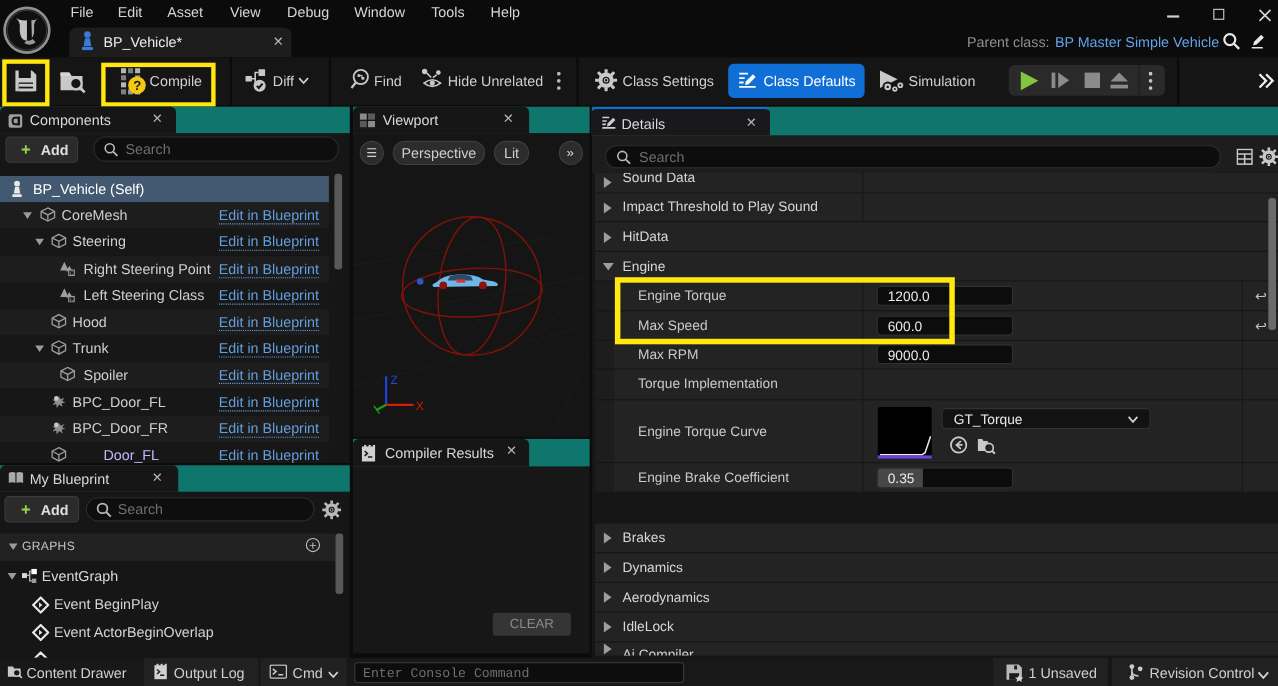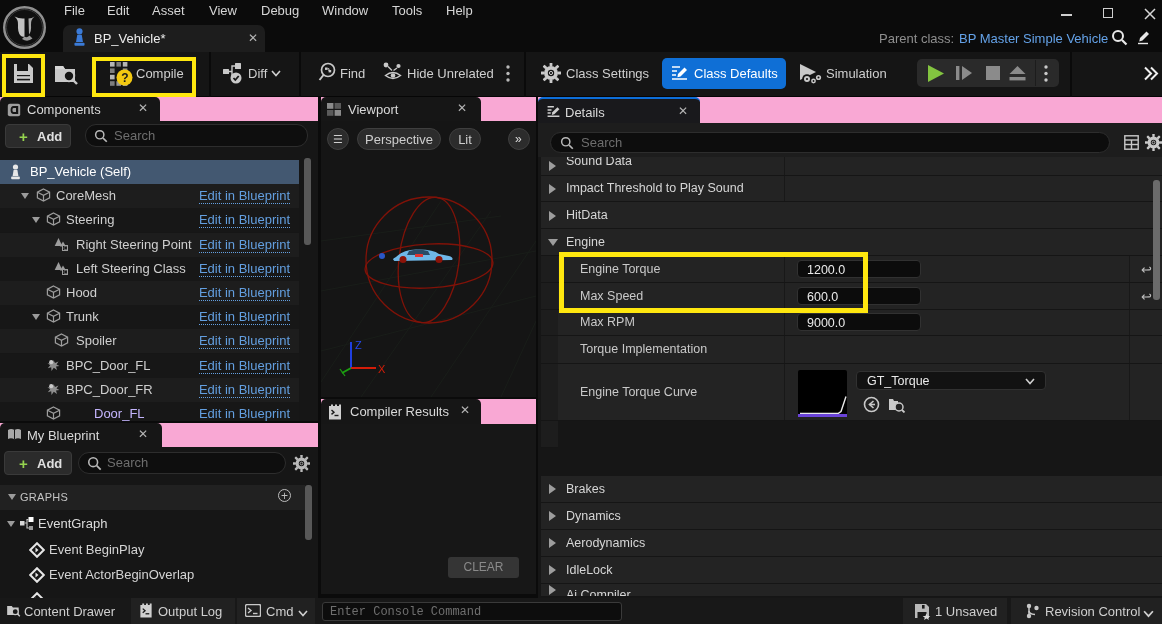--- a/index.html
+++ b/index.html
@@ -19,21 +19,21 @@
   #doctab { position:absolute; left:63px; top:25px; width:202px; height:27px;
     background:#1d1d1d; border-radius:7px 7px 0 0; }
 
   
   #toolbar { left:0; top:52px; width:1162px; height:45px; background:#151515;
     border-bottom:1px solid #060606; }
   .tdiv { position:absolute; top:0; width:2px; height:45px; background:#0a0a0a; }
   .ylw { position:absolute; border:4px solid #ffe70f; }
 
   
-  .ptabbar { position:absolute; background:#f9a8d4; z-index:5; }
+  .ptabbar { position:absolute; background:#0f766e; z-index:5; }
   .ptab { position:absolute; height:100%; background:#161616; border-radius:5px 5px 0 0; }
   .ptab .ttl { position:absolute; left:27px; top:5px; font-size:13px; color:#d9d9d9; }
   .ptab .cls { position:absolute; font-size:12px; color:#b5b5b5; top:4px; }
 
   
   #comp { z-index:0; left:0; top:97px; width:318px; height:324px; background:#161616; }
   .addbtn { position:absolute; background:#2b2b2b; border:1px solid #3a3a3a;
     border-radius:4px; color:#e0e0e0; font-size:13px; font-weight:bold; }
   .searchpill { position:absolute; background:#0e0e0e; border:1px solid #2d2d2d;
     border-radius:11px; color:#6e6e6e; font-size:13px; }
@@ -766,20 +766,29 @@
       </span>
 <span style="position:absolute;left:330px;top:32px;">
         <svg width="18" height="17" viewBox="0 0 18 17">
           <path d="M1 3 L1 14 L10 14 L10 5 L6 5 L5 3 Z" fill="#c9c9c9"></path>
           <circle cx="11" cy="11" r="4" stroke="#c9c9c9" stroke-width="1.5" fill="#212121"></circle>
           <path d="M14 14 L16.5 16.5" stroke="#c9c9c9" stroke-width="1.8"></path>
         </svg>
       </span>
 </div>
 <div class="gutter" style="top:323.5px;height:27.5px;"></div>
+<div class="drow" style="left:20px;top:323.5px;width:604px;height:27.5px;">
+<span class="lab" style="left:22px;top:6.25px;">Engine Brake Coefficient</span>
+<div style="position:absolute;left:225.5px;top:0;width:1px;height:100%;background:#181818;"></div>
+<div style="position:absolute;left:571px;top:0;width:1px;height:100%;background:#181818;"></div>
+<div class="inbox" style="left:239px;top:4.25px;width:124px;height:19px;">
+        <div style="position:absolute;left:0;top:0;width:41px;height:100%;background:#474747;border-radius:3px 0 0 3px;"></div>
+        <span style="position:absolute;left:9px;top:2px;">0.35</span>
+      </div>
+</div>
 <div class="drow" style="top:378.5px;height:27.0px;">
 <span style="position:absolute;left:8px;top:8.5px;width:0;height:0;border-left:7px solid #9d9d9d;border-top:5px solid transparent;border-bottom:5px solid transparent;"></span>
 <span class="lab" style="left:25px;top:6.0px;color:#d6d6d6;">Brakes</span>
 
 </div>
 <div class="drow" style="top:405.5px;height:27.0px;">
 <span style="position:absolute;left:8px;top:8.5px;width:0;height:0;border-left:7px solid #9d9d9d;border-top:5px solid transparent;border-bottom:5px solid transparent;"></span>
 <span class="lab" style="left:25px;top:6.0px;color:#d6d6d6;">Dynamics</span>
 
 </div>

